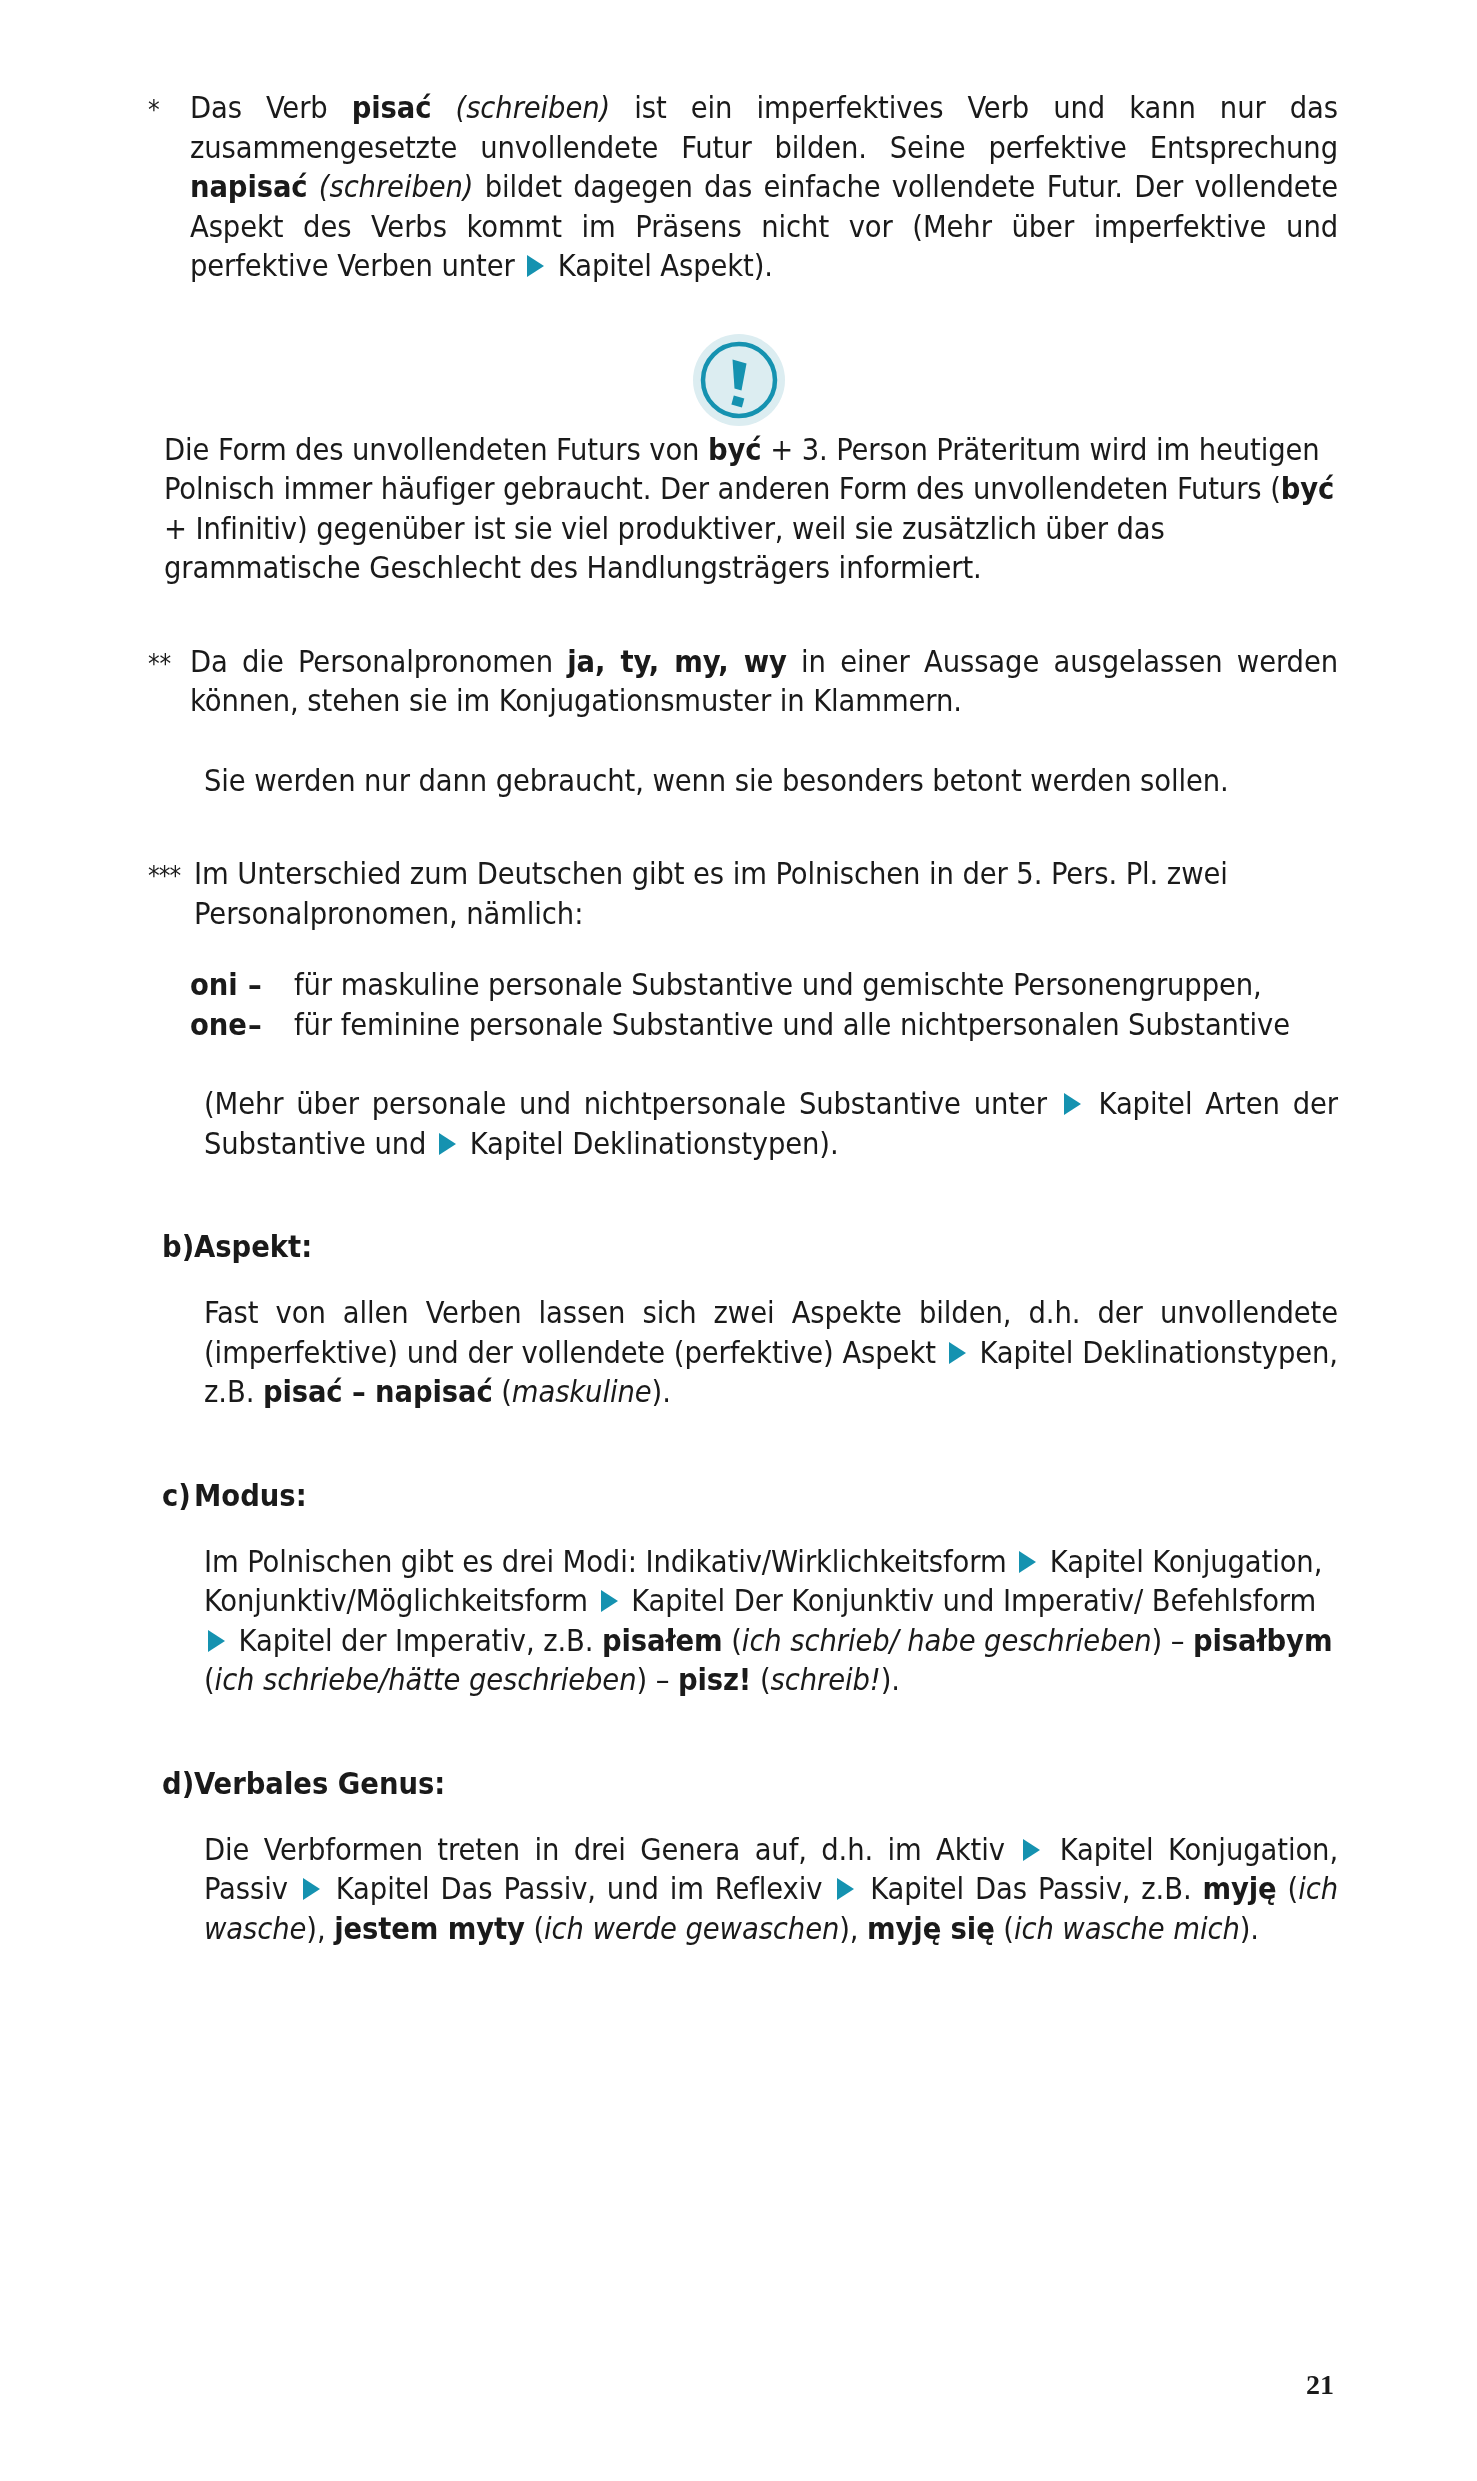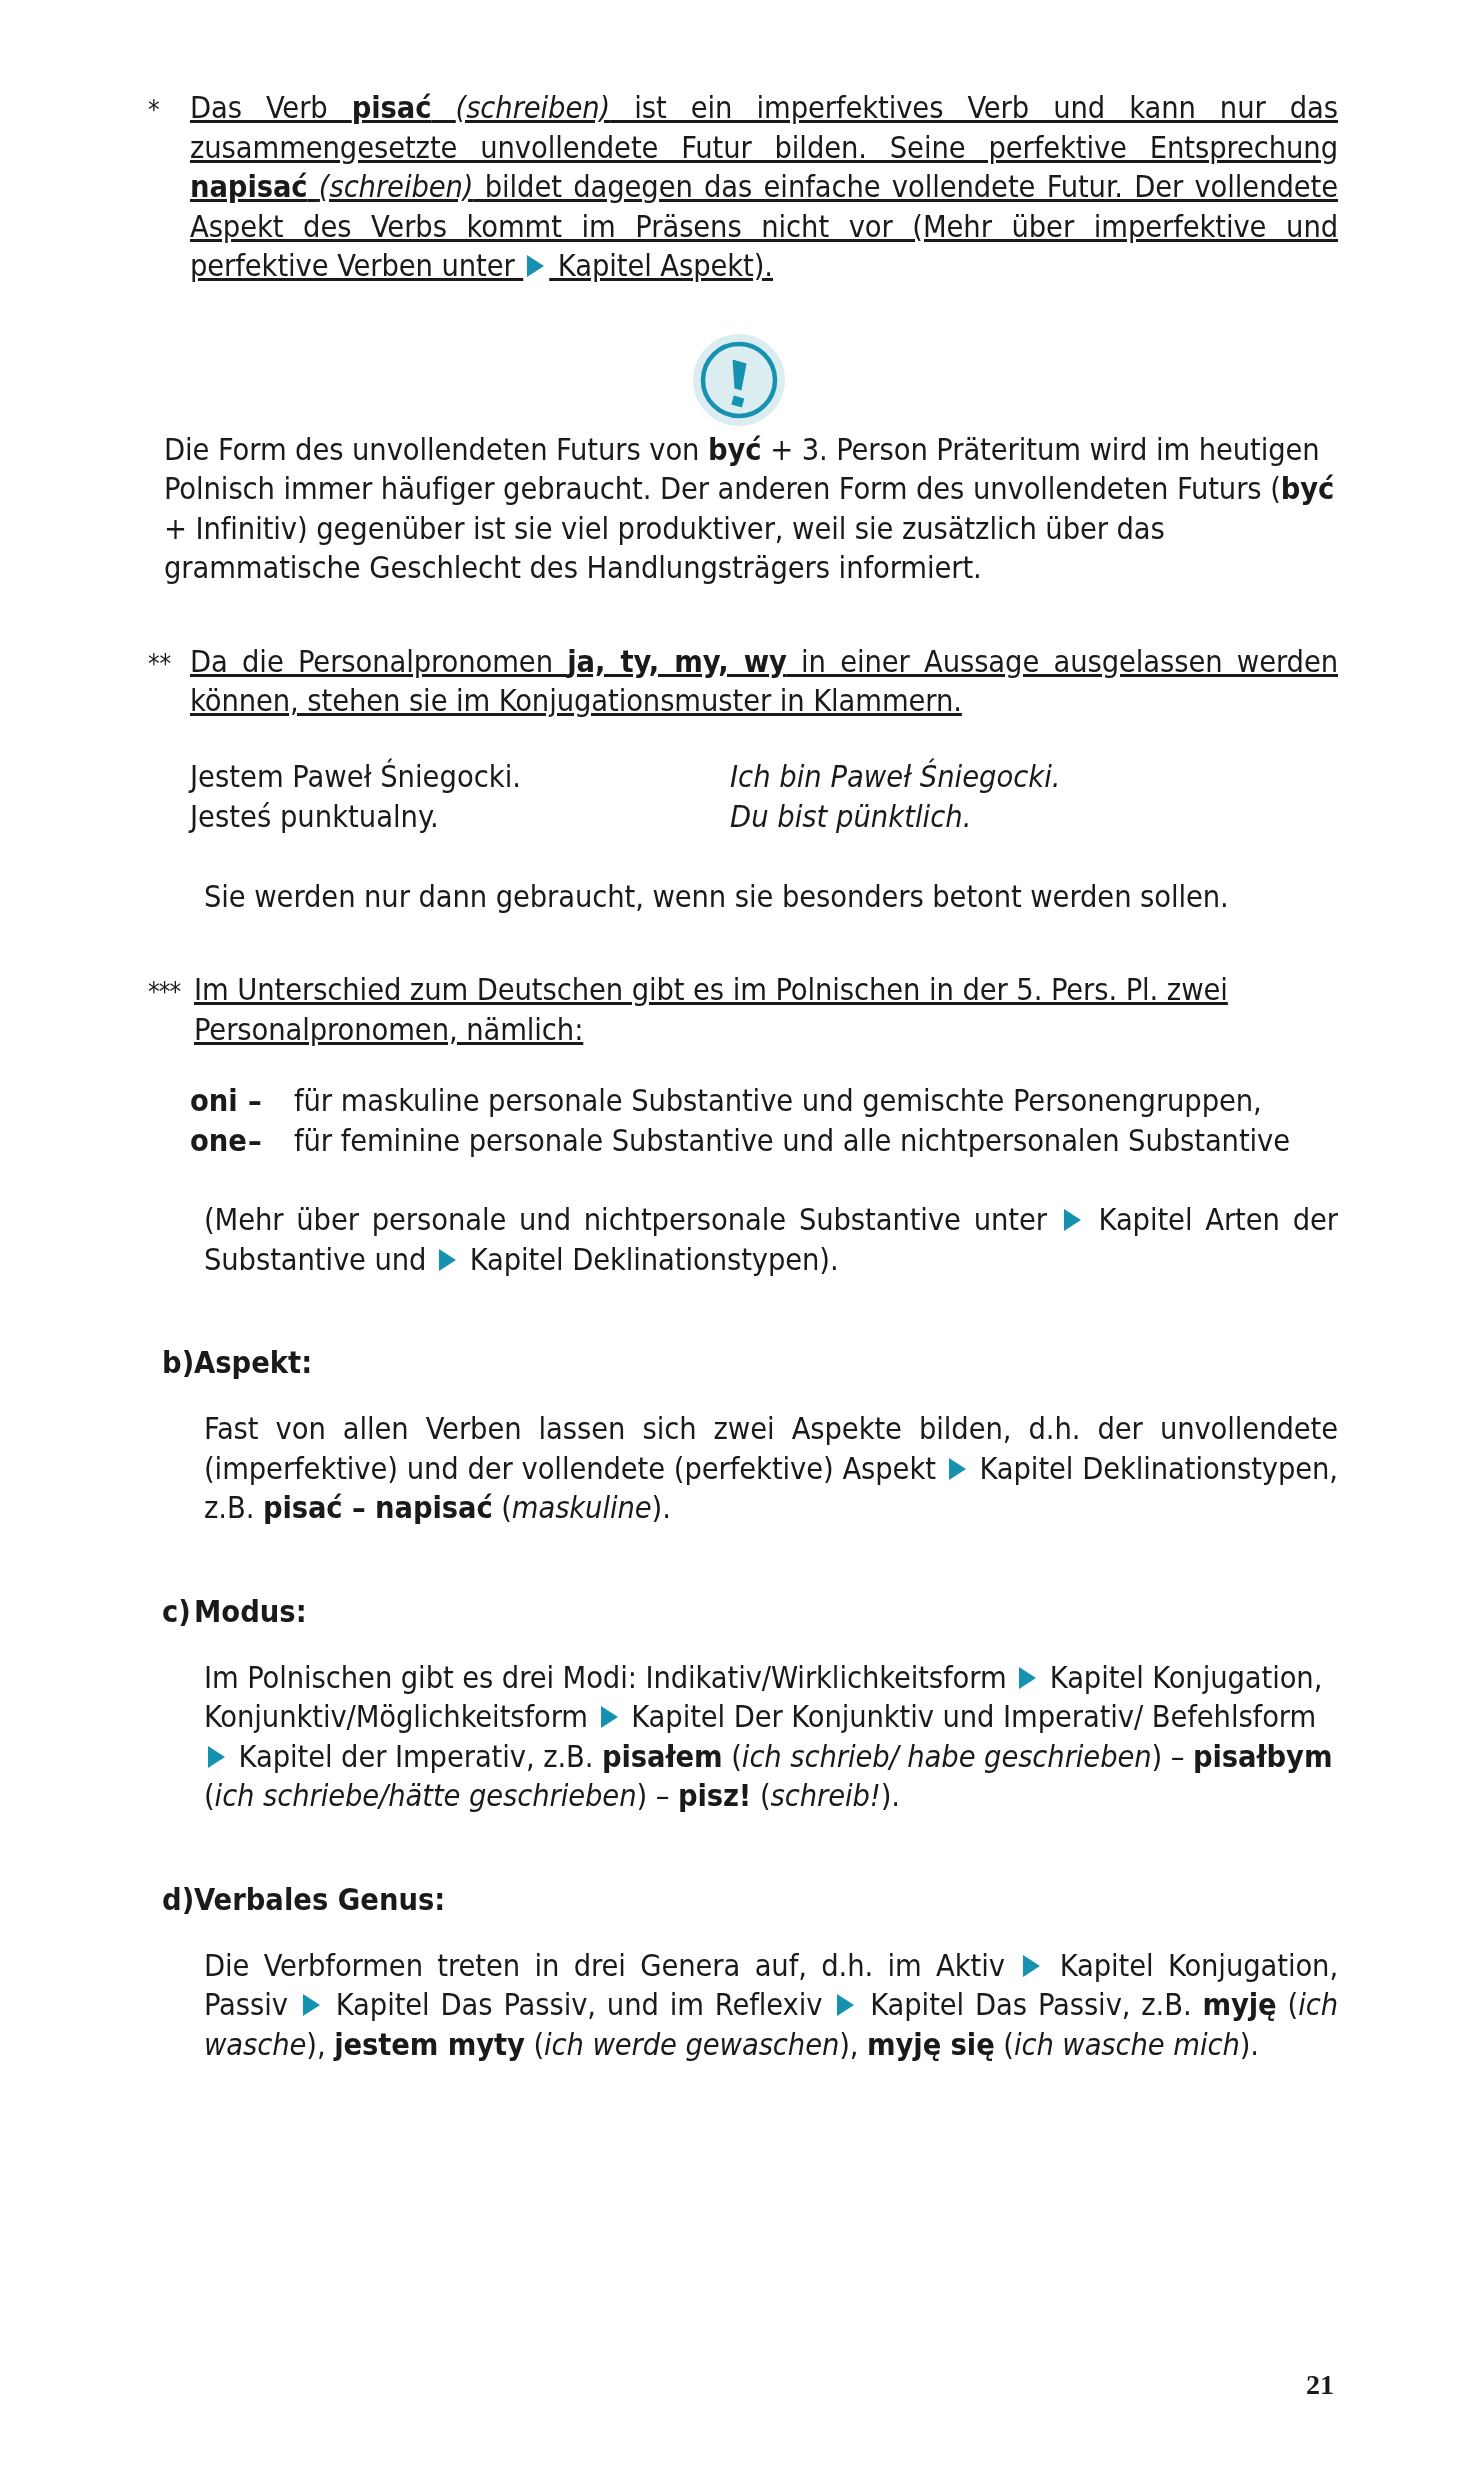--- a/index.html
+++ b/index.html
@@ -45,21 +45,20 @@
     text-align: left;
     padding-top: 0px;
   }
   .fn-mark.star1 { font-size: 26px; line-height: 44px; }
   .fn-mark.star2 { font-size: 26px; line-height: 44px; }
   .fn-mark.star3 { font-size: 26px; line-height: 44px; width: 46px; letter-spacing:-1px;}
   .fn-body {
     flex: 1 1 auto;
     text-align: justify;
     text-justify: inter-word;
-    text-decoration: underline;
   }
   .fn-body.nojust { text-align: left; }
 
   
   .callout {
     display: flex;
     align-items: center;
     margin-top: 42px;
     margin-left: 16px;
     flex-direction: column;
@@ -188,26 +187,20 @@
       <div class="callout-text block"><span>Die Form des unvollendeten Futurs von </span><b>być</b><span> + 3. Person Präteritum wird im heutigen Polnisch immer häufiger gebraucht. Der anderen Form des unvollendeten Futurs (</span><b>być</b><span> + Infinitiv) gegenüber ist sie viel produktiver, weil sie zusätzlich über das grammatische Geschlecht des Handlungsträgers informiert.</span></div>
     </div>
 
     <div class="sp-l"></div>
 
     <div class="fn block">
       <div class="fn-mark star2">**</div>
       <div class="fn-body"><span>Da die Personalpronomen </span><b>ja, ty, my, wy</b><span> in einer Aussage ausgelassen werden können, stehen sie im Konjugationsmuster in Klammern.</span></div>
     </div>
 
-    <div class="examples">
-      <div>Jestem Paweł Śniegocki.</div>
-      <div class="i">Ich bin Paweł Śniegocki.</div>
-      <div>Jesteś punktualny.</div>
-      <div class="i">Du bist pünktlich.</div>
-    </div>
 
     <div class="sp-m"></div>
 
     <div class="block indent left">Sie werden nur dann gebraucht, wenn sie besonders betont werden sollen.</div>
 
     <div class="sp-l"></div>
 
     <div class="fn block">
       <div class="fn-mark star3">***</div>
       <div class="fn-body nojust">Im Unterschied zum Deutschen gibt es im Polnischen in der 5. Pers. Pl. zwei Personalpronomen, nämlich:</div>

